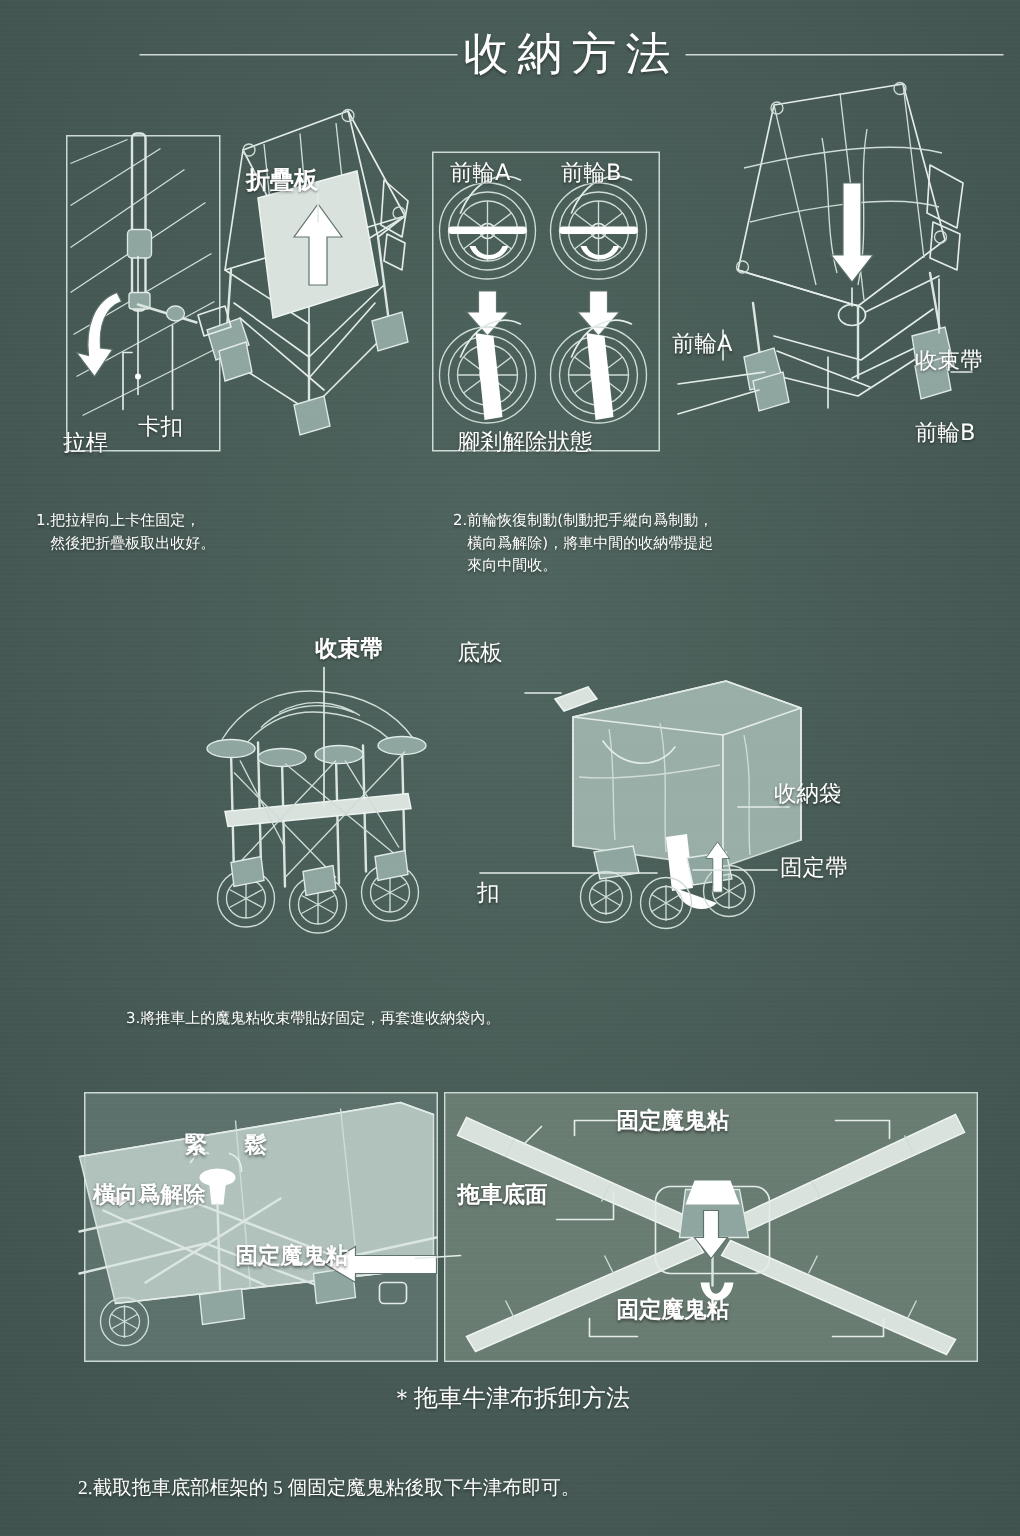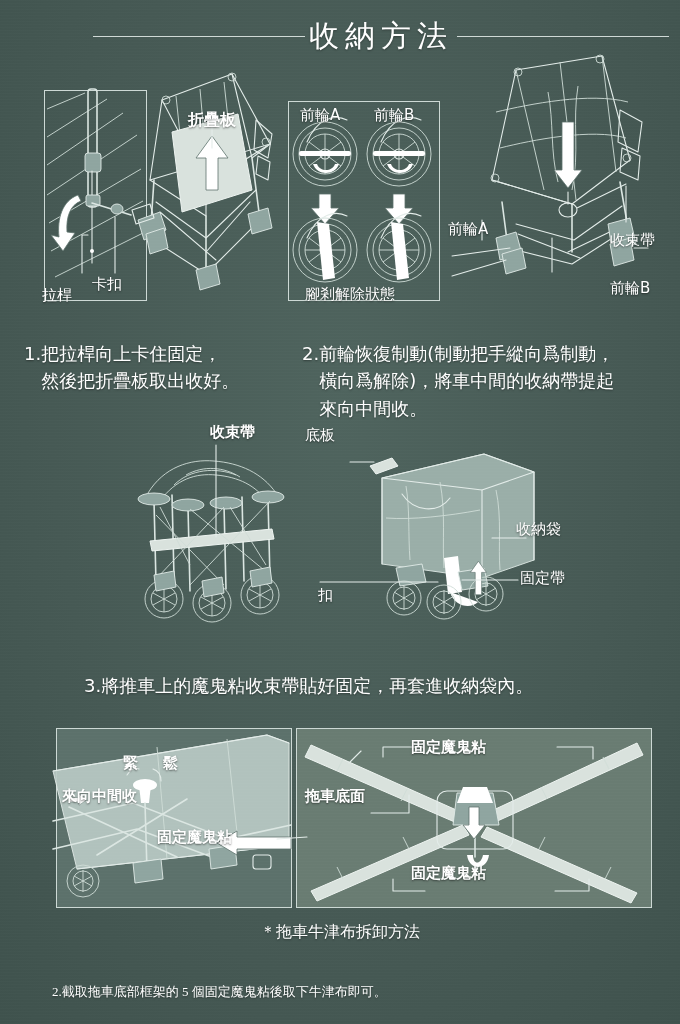--- a/index.html
+++ b/index.html
@@ -22,21 +22,21 @@
 
   
   .panel{position:absolute;border:1px solid #cdd9d5;box-sizing:border-box;}
   .nb{border:none;}
 
   .lbl{position:absolute;white-space:nowrap;font-size:15px;line-height:1;
     text-shadow:0 1px 2px rgba(0,0,0,.5);}
   .lbl.bold{font-weight:bold;}
 
   
-  .steps{position:absolute;font-size:18px;line-height:1.52;white-space:pre;
+  .steps{position:absolute;font-size:10px;line-height:1.52;white-space:pre;
     text-shadow:0 1px 2px rgba(0,0,0,.4);}
 
   
   svg{display:block;overflow:visible;}
   .ln{fill:none;stroke:#e3ece9;stroke-width:1.1;stroke-linecap:round;stroke-linejoin:round;}
   .ln2{fill:none;stroke:#dbe6e2;stroke-width:1.6;stroke-linecap:round;}
   .lnf{fill:none;stroke:#cfdcd7;stroke-width:.9;}
   .fabric{fill:#b9c9c4;stroke:#e3ece9;stroke-width:1;opacity:.92;}
   .fabric2{fill:#9fb3ad;stroke:#dce7e3;stroke-width:1;opacity:.95;}
   .board{fill:#d9e2dd;stroke:#eef4f1;stroke-width:1;}
@@ -102,21 +102,21 @@
       <path class="metal" d="M76 208 L96 202 L100 222 L80 228 Z"></path>
       <path class="metal" d="M26 172 L44 166 L48 186 L30 192 Z"></path>
       <path class="ln" d="M12 148 L30 142 L34 156 L16 162 Z"></path>
 
       <path class="ln" d="M136 58 L152 72 L148 96 L134 88 Z"></path>
       <path class="ln" d="M138 94 L150 100 L148 118 L136 112 Z"></path>
 
       <path class="ln" d="M92 60 L92 86"></path>
     </svg>
   </div>
-  <div class="lbl bold" style="left:188px;top:112px;font-size:16px;text-align:right;">折疊板</div>
+  <div class="lbl bold" style="left:164px;top:112px;font-size:16px;text-align:right;">折疊板</div>
 
   <div class="panel" style="left:288px;top:101px;width:152px;height:200px;">
     <svg width="150" height="198" viewBox="0 0 150 198">
 
       <g>
         <circle class="lnf" cx="36" cy="52" r="32"></circle>
           <circle class="lnf" cx="36" cy="52" r="26"></circle>
         <circle class="lnf" cx="36" cy="52" r="20"></circle>
           <circle class="ln" cx="36" cy="52" r="5"></circle>
         <path class="lnf" d="M36 32 L36 72 M20 40 L52 64 M20 64 L52 40 M16 52 L56 52"></path>
@@ -311,21 +311,21 @@
       <circle class="lnf" cx="26" cy="152" r="16"></circle>
         <circle class="lnf" cx="26" cy="152" r="10"></circle>
       <path class="lnf" d="M26 141 L26 163 M17 147 L35 157 M17 157 L35 147"></path>
       <rect class="ln" x="196" y="126" width="18" height="14" rx="3"></rect>
       <path class="arrw" d="M124 110 L142 110 L142 104 L156 114 L142 124 L142 118 L124 118 Z" transform="translate(-56,8) scale(.55)"></path>
       <path class="arrw" d="M180 108 L234 108 L234 120 L180 120 L180 126 L160 114 L180 102 Z"></path>
     </svg>
   </div>
   <div class="lbl bold" style="left:123px;top:756px;">緊</div>
   <div class="lbl bold" style="left:163px;top:756px;">鬆</div>
-  <div class="lbl bold" style="left:62px;top:789px;">來向中間收</div>
+  <div class="lbl bold" style="left:62px;top:789px;">橫向爲解除</div>
   <div class="lbl bold" style="left:157px;top:830px;">固定魔鬼粘</div>
 
   <div class="panel" style="left:296px;top:728px;width:356px;height:180px;background:#66796f;">
     <svg width="354" height="178" viewBox="0 0 354 178">
       <rect x="0" y="0" width="354" height="178" fill="#6d8076" opacity=".45"></rect>
 
       <path class="board" d="M14 16 L166 84 L160 94 L8 28 Z"></path>
       <path class="board" d="M340 14 L190 84 L196 94 L346 26 Z"></path>
       <path class="board" d="M14 162 L166 96 L172 106 L20 172 Z"></path>
       <path class="board" d="M340 164 L190 98 L184 108 L334 174 Z"></path>

